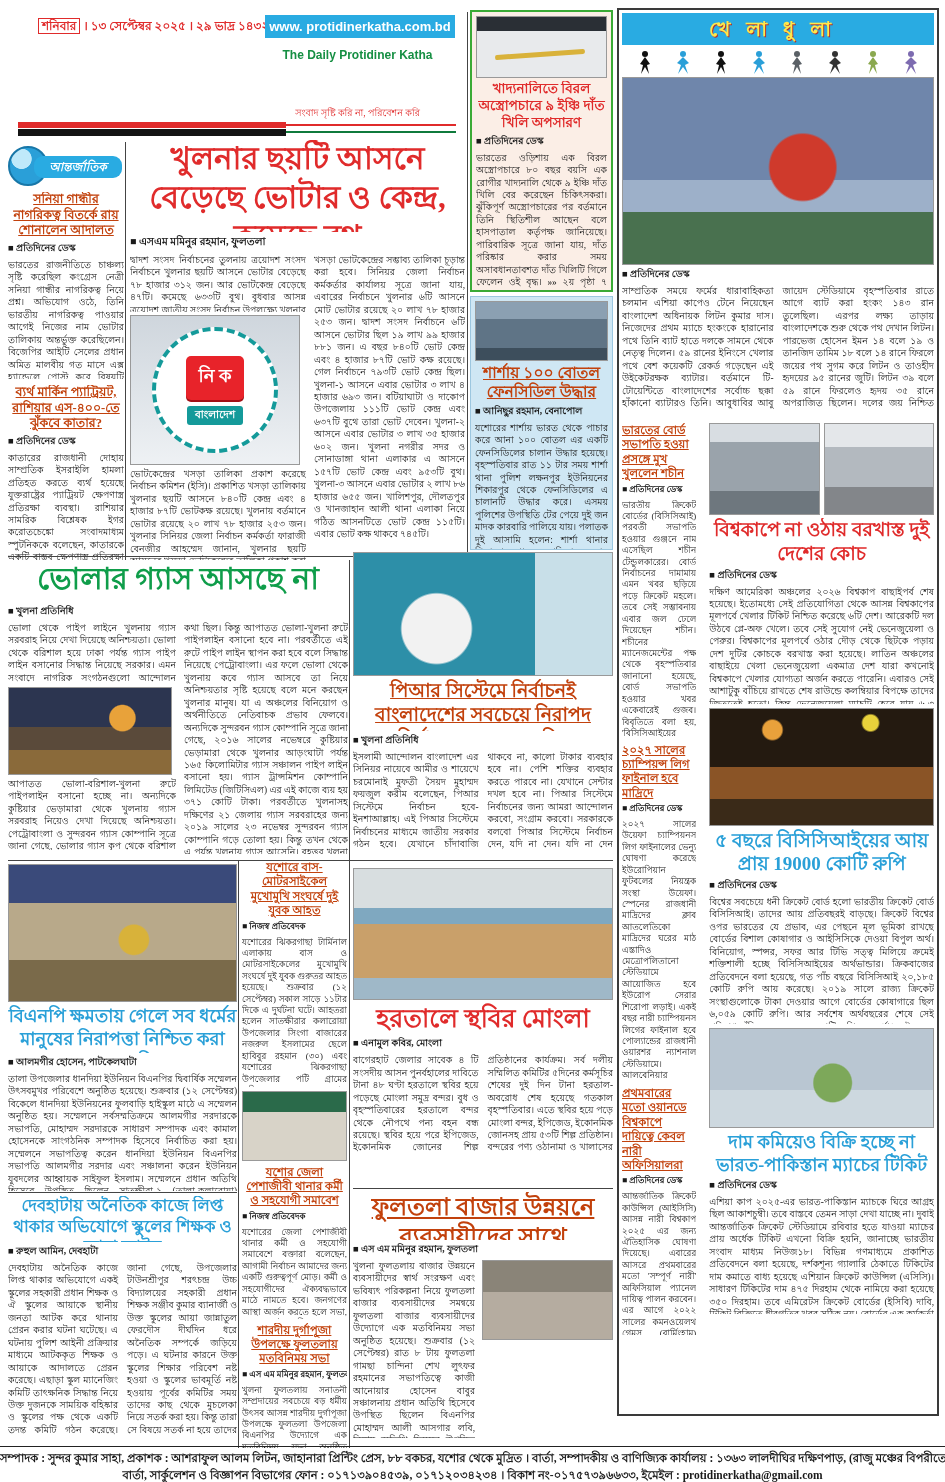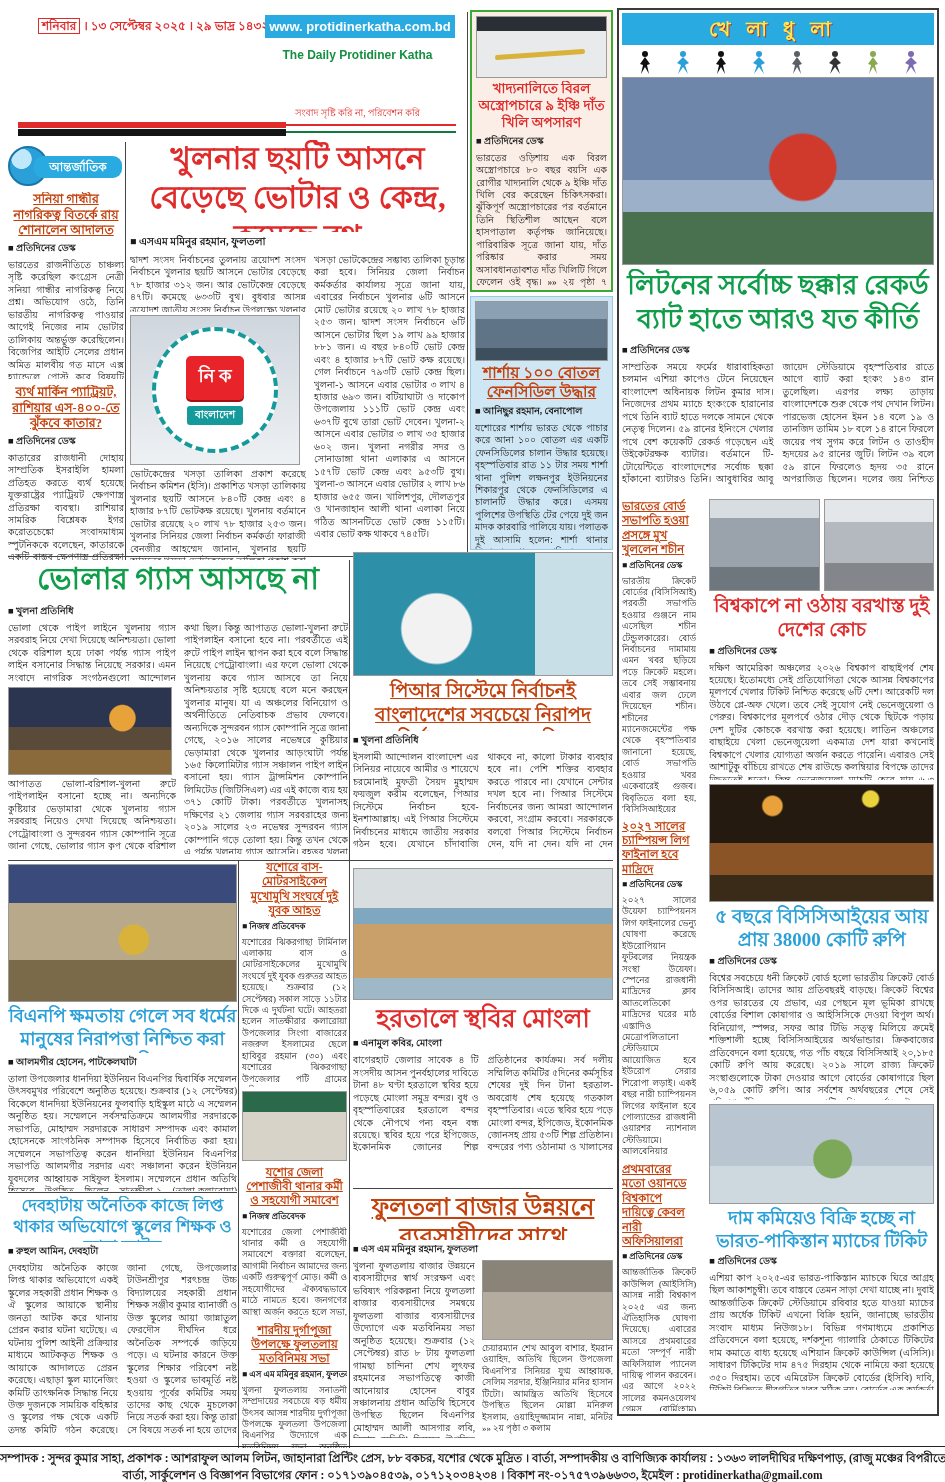--- a/index.html
+++ b/index.html
@@ -61,21 +61,21 @@
   </div>
   <div class="abs web-bar" style="left:265px;top:15px;width:190px;height:23px;">www. protidinerkatha.com.bd</div>
   <div class="abs" style="left:250px;top:48px;width:215px;font-size:12px;font-weight:bold;color:#168f43;text-align:center;white-space:nowrap;overflow:hidden;font-family:'Liberation Sans',sans-serif;">The Daily Protidiner Katha</div>
   <div class="abs" style="left:250px;top:106px;width:215px;font-size:9.5px;color:#e02b2b;text-align:center;white-space:nowrap;overflow:hidden;">সংবাদ সৃষ্টি করি না, পরিবেশন করি</div>
   <div class="abs bar-red" style="left:18px;top:122px;width:268px;height:6px;"></div>
   <div class="abs bar-black" style="left:18px;top:129px;width:268px;height:7px;"></div>
   <div class="abs bar-red" style="left:286px;top:124px;width:170px;height:2px;"></div>
   <div class="abs bar-green" style="left:286px;top:131px;width:170px;height:2px;"></div>
 
   <div class="abs" style="left:8px;top:142px;width:116px;height:418px;overflow:hidden;">
-    <div style="position:relative;height:46px;">
+    <div style="position:relative;height:46px;font-style:italic;">
       <div class="globe abs" style="left:0;top:4px;"></div>
       <div class="intl-pill abs" style="left:26px;top:14px;width:88px;height:22px;">আন্তর্জাতিক</div>
     </div>
     <div class="hl black" style="font-size:12.5px;margin-top:4px;">সনিয়া গান্ধীর নাগরিকত্ব বিতর্কে রায় শোনালেন আদালত</div>
     <div class="byline">■ প্রতিদিনের ডেস্ক</div>
     <div class="body-txt" style="height:120px;">ভারতের রাজনীতিতে চাঞ্চল্য সৃষ্টি করেছিল কংগ্রেস নেত্রী সনিয়া গান্ধীর নাগরিকত্ব নিয়ে প্রশ্ন। অভিযোগ ওঠে, তিনি ভারতীয় নাগরিকত্ব পাওয়ার আগেই নিজের নাম ভোটার তালিকায় অন্তর্ভুক্ত করেছিলেন। বিজেপির আইটি সেলের প্রধান অমিত মালবীয় গত মাসে এক্স হ্যান্ডেলে পোস্ট করে বিষয়টি সামনে  »» ২য় পৃষ্ঠা ৭ কলাম</div>
     <div class="hl black" style="font-size:12.5px;margin-top:6px;">ব্যর্থ মার্কিন প্যাট্রিয়ট, রাশিয়ার এস-৪০০-তে ঝুঁকবে কাতার?</div>
     <div class="byline">■ প্রতিদিনের ডেস্ক</div>
     <div class="body-txt" style="height:142px;">কাতারের রাজধানী দোহায় সাম্প্রতিক ইসরাইলি হামলা প্রতিহত করতে ব্যর্থ হয়েছে যুক্তরাষ্ট্রের প্যাট্রিয়ট ক্ষেপণাস্ত্র প্রতিরক্ষা ব্যবস্থা। রাশিয়ার সামরিক বিশ্লেষক ইগর করোতচেঙ্কো সংবাদমাধ্যম স্পুটনিককে বলেছেন, কাতারকে একটি বাস্তব ক্ষেপণাস্ত্র প্রতিরক্ষা ব্যবস্থা গড়ে তোলার জন্য রাশিয়ার এস-৪০০, আইরিসে এবং  »» ২য় পৃষ্ঠা ৬ কলাম</div>
   </div>
@@ -148,21 +148,20 @@
       <svg width="18" height="26" viewBox="0 0 18 26">
           <circle cx="9" cy="4" r="3" fill="#8aa84f"></circle>
           <path d="M9 7 L4 14 L7 15 L5 24 L9 17 L13 24 L11 15 L14 14 Z" fill="#8aa84f"></path>
         </svg>
       <svg width="18" height="26" viewBox="0 0 18 26">
           <circle cx="9" cy="4" r="3" fill="#7d6bb0"></circle>
           <path d="M9 7 L3 13 L7 15 L4 24 L9 17 L14 24 L11 15 L15 13 Z" fill="#7d6bb0"></path>
         </svg>
     </div>
     <div class="photo ph-batsman" style="width:100%;height:188px;"></div>
-    <div class="hl green" style="font-size:27px;height:72px;margin-top:4px;">লিটনের সর্বোচ্চ ছক্কার রেকর্ড ব্যাট হাতে আরও যত কীর্তি</div>
     <div class="byline">■ প্রতিদিনের ডেস্ক</div>
     <div class="body-txt cols2" style="height:132px;">সাম্প্রতিক সময়ে ফর্মের ধারাবাহিকতা চলমান এশিয়া কাপেও টেনে নিয়েছেন বাংলাদেশ অধিনায়ক লিটন কুমার দাস। নিজেদের প্রথম ম্যাচে হংকংকে হারানোর পথে তিনি ব্যাট হাতে দলকে সামনে থেকে নেতৃত্ব দিলেন। ৫৯ রানের ইনিংসে খেলার পথে বেশ কয়েকটি রেকর্ড গড়েছেন এই উইকেটরক্ষক ব্যাটার। বর্তমানে টি-টোয়েন্টিতে বাংলাদেশের সর্বোচ্চ ছক্কা হাঁকানো ব্যাটারও তিনি। আবুধাবির আবু জায়েদ স্টেডিয়ামে বৃহস্পতিবার রাতে আগে ব্যাট করা হংকং ১৪৩ রান তুলেছিল। এরপর লক্ষ্য তাড়ায় বাংলাদেশকে শুরু থেকে পথ দেখান লিটন। পারভেজ হোসেন ইমন ১৪ বলে ১৯ ও তানজিদ তামিম ১৮ বলে ১৪ রানে ফিরলে জয়ের পথ সুগম করে লিটন ও তাওহীদ হৃদয়ের ৯৫ রানের জুটি। লিটন ৩৯ বলে ৫৯ রানে ফিরলেও হৃদয় ৩৫ রানে অপরাজিত ছিলেন। দলের জয় নিশ্চিত করার পথে ৬টি চার ও একটি ছক্কা হাঁকান লিটন। এর মধ্য দিয়ে মাহমুদউল্লাহ রিয়াদের সঙ্গে যৌথভাবে সর্বোচ্চ ৭৭ ছয়ের রেকর্ড টপকে যান তিনি। ১১১তম ম্যাচ খেলতে নেমে লিটন ৭৮ ছক্কা হাঁকিয়ে শীর্ষে উঠেছেন। এর আগে মাহমুদউল্লাহ ৭৭ ছক্কা হাঁকান ১৪১ ম্যাচে।  »» ২য় পৃষ্ঠা ৭ কলাম</div>
 
     <div style="display:flex;gap:13px;margin-top:6px;">
 
       <div style="width:76px;overflow:hidden;height:912px;">
         <div class="hl-left black" style="font-size:11.5px;">ভারতের বোর্ড সভাপতি হওয়া প্রসঙ্গে মুখ খুললেন শচীন</div>
         <div class="byline" style="font-size:8.5px;">■ প্রতিদিনের ডেস্ক</div>
         <div class="body-sm" style="height:238px;">ভারতীয় ক্রিকেট বোর্ডের (বিসিসিআই) পরবর্তী সভাপতি হওয়ার গুঞ্জনে নাম এসেছিল শচীন টেন্ডুলকারের। বোর্ড নির্বাচনের দামামায় এমন খবর ছড়িয়ে পড়ে ক্রিকেট মহলে। তবে সেই সম্ভাবনায় এবার জল ঢেলে দিয়েছেন শচীন। শচীনের ম্যানেজমেন্টের পক্ষ থেকে বৃহস্পতিবার জানানো হয়েছে, বোর্ড সভাপতি হওয়ার খবর একেবারেই গুজব। বিবৃতিতে বলা হয়, 'বিসিসিআইয়ের সভাপতি পদে শচীন টেন্ডুলকারের নাম যাচ্ছে বা মনোনীত করা হয়েছে এমন বেশ কিছু খবর আমাদের নজরে এসেছে। আমরা জানাতে চাই, এমন কোনো ঘটনাই ঘটেনি।' এ মাসের শেষে হবে বিসিসিআইয়ের নির্বাচন। বর্তমান সভাপতির দায়িত্বের মেয়াদ প্রায় শেষ পর্যায়ে। এর আগে সভাপতি ছিলেন ভারতের ইতিহাসে  »» ২য় পৃষ্ঠা ৬ কলাম</div>
         <div class="hl-left black" style="font-size:11.5px;margin-top:5px;">২০২৭ সালের চ্যাম্পিয়ন্স লিগ ফাইনাল হবে মাদ্রিদে</div>
@@ -175,21 +174,21 @@
 
       <div style="width:230px;overflow:hidden;height:912px;">
         <div style="display:flex;gap:4px;">
           <div class="photo ph-coach1" style="width:113px;height:92px;"></div>
           <div class="photo ph-coach2" style="width:113px;height:92px;"></div>
         </div>
         <div class="hl red" style="font-size:19px;margin-top:3px;">বিশ্বকাপে না ওঠায় বরখাস্ত দুই দেশের কোচ</div>
         <div class="byline">■ প্রতিদিনের ডেস্ক</div>
         <div class="body-txt" style="height:118px;">দক্ষিণ আমেরিকা অঞ্চলের ২০২৬ বিশ্বকাপ বাছাইপর্ব শেষ হয়েছে। ইতোমধ্যে সেই প্রতিযোগিতা থেকে আসন্ন বিশ্বকাপের মূলপর্বে খেলার টিকিট নিশ্চিত করেছে ৬টি দেশ। আরেকটি দল উঠবে প্লে-অফ খেলে। তবে সেই সুযোগ নেই ভেনেজুয়েলা ও পেরুর। বিশ্বকাপের মূলপর্বে ওঠার দৌড় থেকে ছিটকে পড়ায় দেশ দুটির কোচকে বরখাস্ত করা হয়েছে। লাতিন অঞ্চলের বাছাইয়ে খেলা ভেনেজুয়েলা একমাত্র দেশ যারা কখনোই বিশ্বকাপে খেলার যোগ্যতা অর্জন করতে পারেনি। এবারও সেই আশাটুকু বাঁচিয়ে রাখতে শেষ রাউন্ডে কলম্বিয়ার বিপক্ষে তাদের জিততেই হতো। কিন্তু ভেনেজুয়েলা ম্যাচটি হেরে যায় ৬-৩ গোলে। ফলে আরও একবার তাদের বিশ্বকাপ খেলার স্বপ্ন ভেঙে চুরমার হয়েছে। বাছাইয়ের ১৮ ম্যাচে ১৮ পয়েন্ট নিয়ে ভেনেজুয়েলার অবস্থান অষ্টম। সাতে থাকলেই তারা প্লে-অফ খেলে বিশ্বকাপে ওঠার দ্বিতীয়  »» ২য় পৃষ্ঠা ৭ কলাম</div>
         <div class="photo ph-trophy" style="width:100%;height:118px;margin-top:4px;"></div>
-        <div class="hl blue" style="font-size:19px;margin-top:3px;">৫ বছরে বিসিসিআইয়ের আয় প্রায় 38000 কোটি রুপি</div>
+        <div class="hl blue" style="font-size:19px;margin-top:3px;">৫ বছরে বিসিসিআইয়ের আয় প্রায় 19000 কোটি রুপি</div>
         <div class="byline">■ প্রতিদিনের ডেস্ক</div>
         <div class="body-txt" style="height:128px;">বিশ্বের সবচেয়ে ধনী ক্রিকেট বোর্ড হলো ভারতীয় ক্রিকেট বোর্ড বিসিসিআই। তাদের আয় প্রতিবছরই বাড়ছে। ক্রিকেট বিশ্বের ওপর ভারতের যে প্রভাব, এর পেছনে মূল ভূমিকা রাখছে বোর্ডের বিশাল কোষাগার ও আইসিসিকে দেওয়া বিপুল অর্থ। বিনিয়োগ, স্পন্সর, সফর আর টিভি সত্ত্ব মিলিয়ে ক্রমেই শক্তিশালী হচ্ছে বিসিসিআইয়ের অর্থভান্ডার। ক্রিকবাজের প্রতিবেদনে বলা হয়েছে, গত পাঁচ বছরে বিসিসিআই ২০,১৮৫ কোটি রুপি আয় করেছে। ২০১৯ সালে রাজ্য ক্রিকেট সংস্থাগুলোকে টাকা দেওয়ার আগে বোর্ডের কোষাগারে ছিল ৬,০৫৯ কোটি রুপি। আর সর্বশেষ অর্থবছরের শেষে সেই পরিমাণ দাঁড়িয়েছে ২০,৬৮৬ কোটি রুপিতে। অর্থাৎ এই সময়ে আয় বেড়েছে ১৪,৬২৭ কোটি রুপি। আগামী ২৮ সেপ্টেম্বর বিসিসিআইয়ের বার্ষিক সাধারণ সভায় সর্বশেষ আর্থিক হিসাব প্রকাশ করা হবে। তবে ইতোমধ্যেই জানা গেছে, বোর্ড নিয়মিতভাবেই  »» ২য় পৃষ্ঠা ৭ কলাম</div>
         <div class="photo ph-batsman2" style="width:100%;height:100px;margin-top:4px;"></div>
         <div class="hl blue" style="font-size:18px;margin-top:3px;">দাম কমিয়েও বিক্রি হচ্ছে না ভারত-পাকিস্তান ম্যাচের টিকিট</div>
         <div class="byline">■ প্রতিদিনের ডেস্ক</div>
         <div class="body-txt" style="height:118px;">এশিয়া কাপ ২০২৫-এর ভারত-পাকিস্তান ম্যাচকে ঘিরে আগ্রহ ছিল আকাশচুম্বী। তবে বাস্তবে তেমন সাড়া দেখা যাচ্ছে না। দুবাই আন্তর্জাতিক ক্রিকেট স্টেডিয়ামে রবিবার হতে যাওয়া ম্যাচের প্রায় অর্ধেক টিকিট এখনো বিক্রি হয়নি, জানাচ্ছে ভারতীয় সংবাদ মাধ্যম নিউজ১৮। বিভিন্ন গণমাধ্যমে প্রকাশিত প্রতিবেদনে বলা হয়েছে, দর্শকশূন্য গ্যালারি ঠেকাতে টিকিটের দাম কমাতে বাধ্য হয়েছে এশিয়ান ক্রিকেট কাউন্সিল (এসিসি)। সাধারণ টিকিটের দাম ৪৭৫ দিরহাম থেকে নামিয়ে করা হয়েছে ৩৫০ দিরহাম। তবে এমিরেটস ক্রিকেট বোর্ডের (ইসিবি) দাবি, টিকিট বিক্রিতে ধীরগতির খবর সঠিক নয়। বোর্ডের এক কর্মকর্তা বলেন, 'সবচেয়ে ইতিবাচক লক্ষণ দেখা যাচ্ছে। টিকিট বিক্রি না হওয়ার যে দাবি করা হচ্ছে, তা সত্য নয়।' এর আগেও এ বছর দুবাইয়ে ভারত-পাকিস্তান মুখোমুখি হয়েছিল চ্যাম্পিয়নস ট্রফির গ্রুপ  »» ২য় পৃষ্ঠা ৭ কলাম</div>
       </div>
     </div>
   </div>
 
@@ -256,21 +255,20 @@
   <div class="abs divider" style="left:353px;top:1188px;width:260px;height:1px;"></div>
   <div class="abs" style="left:353px;top:1192px;width:260px;height:256px;overflow:hidden;">
     <div class="hl black" style="font-size:24px;height:48px;">ফুলতলা বাজার উন্নয়নে ব্যবসায়ীদের সাথে মতবিনিময় সভায় লবি</div>
     <div class="byline">■ এস এম মমিনুর রহমান, ফুলতলা</div>
     <div style="display:flex;gap:7px;">
       <div style="width:122px;">
         <div class="body-txt" style="height:178px;">খুলনা ফুলতলায় বাজার উন্নয়নে ব্যবসায়ীদের স্বার্থ সংরক্ষণ এবং ভবিষ্যৎ পরিকল্পনা নিয়ে ফুলতলা বাজার ব্যবসায়ীদের সমন্বয়ে ফুলতলা বাজার ব্যবসায়ীদের উদ্যোগে এক মতবিনিময় সভা অনুষ্ঠিত হয়েছে। শুক্রবার (১২ সেপ্টেম্বর) রাত ৮ টায় ফুলতলা গামছা চান্দিনা শেখ লুৎফর রহমানের সভাপতিত্বে কাজী আনোয়ার হোসেন বাবুর সঞ্চালনায় প্রধান অতিথি হিসেবে উপস্থিত ছিলেন বিএনপির মোহাম্মদ আলী আসগার লবি, বিশেষ অতিথি হিসেবে উপস্থিত ছিলেন বিএনপির এ্যাড. শফিকুল আলম মনা,</div>
       </div>
       <div style="width:131px;">
         <div class="photo ph-fultola" style="width:100%;height:80px;"></div>
-        <div class="body-sm" style="height:94px;margin-top:3px;">চেয়ারম্যান শেখ আবুল বাশার, ইমরান ওয়াহিদ, অতিথি ছিলেন উপজেলা বিএনপি'র সিনিয়র যুগ্ম আহ্বায়ক, সেলিম সরদার, ইঞ্জিনিয়ার মনির হাসান টিটো। আমন্ত্রিত অতিথি হিসেবে উপস্থিত ছিলেন মোল্লা মনিরুল ইসলাম, ওয়াহিদুজ্জামান নান্না, মনিটর  »» ২য় পৃষ্ঠা ৩ কলাম</div>
       </div>
     </div>
   </div>
 
   <div class="abs" style="left:0;top:1446px;width:945px;height:36px;border-top:1.5px solid #222;padding-top:3px;box-sizing:border-box;">
     <div class="footer-line">সম্পাদক : সুন্দর কুমার সাহা, প্রকাশক : আশরাফুল আলম লিটন, জাহানারা প্রিন্টিং প্রেস, ৮৮ বকচর, যশোর থেকে মুদ্রিত । বার্তা, সম্পাদকীয় ও বাণিজ্যিক কার্যালয় : ১৩৬৩ লালদীঘির দক্ষিণপাড়, (রাজু মঞ্চের বিপরীতে) যশোর ।</div>
     <div class="footer-line">বার্তা, সার্কুলেশন ও বিজ্ঞাপন বিভাগের ফোন : ০১৭১৩৯০৪৫৩৯, ০১৭১২০৩৪২৩৪ । বিকাশ নং-০১৭৫৭৩৯৬৬৩৩, ইমেইল : protidinerkatha@gmail.com</div>
   </div>
 
 </div>

